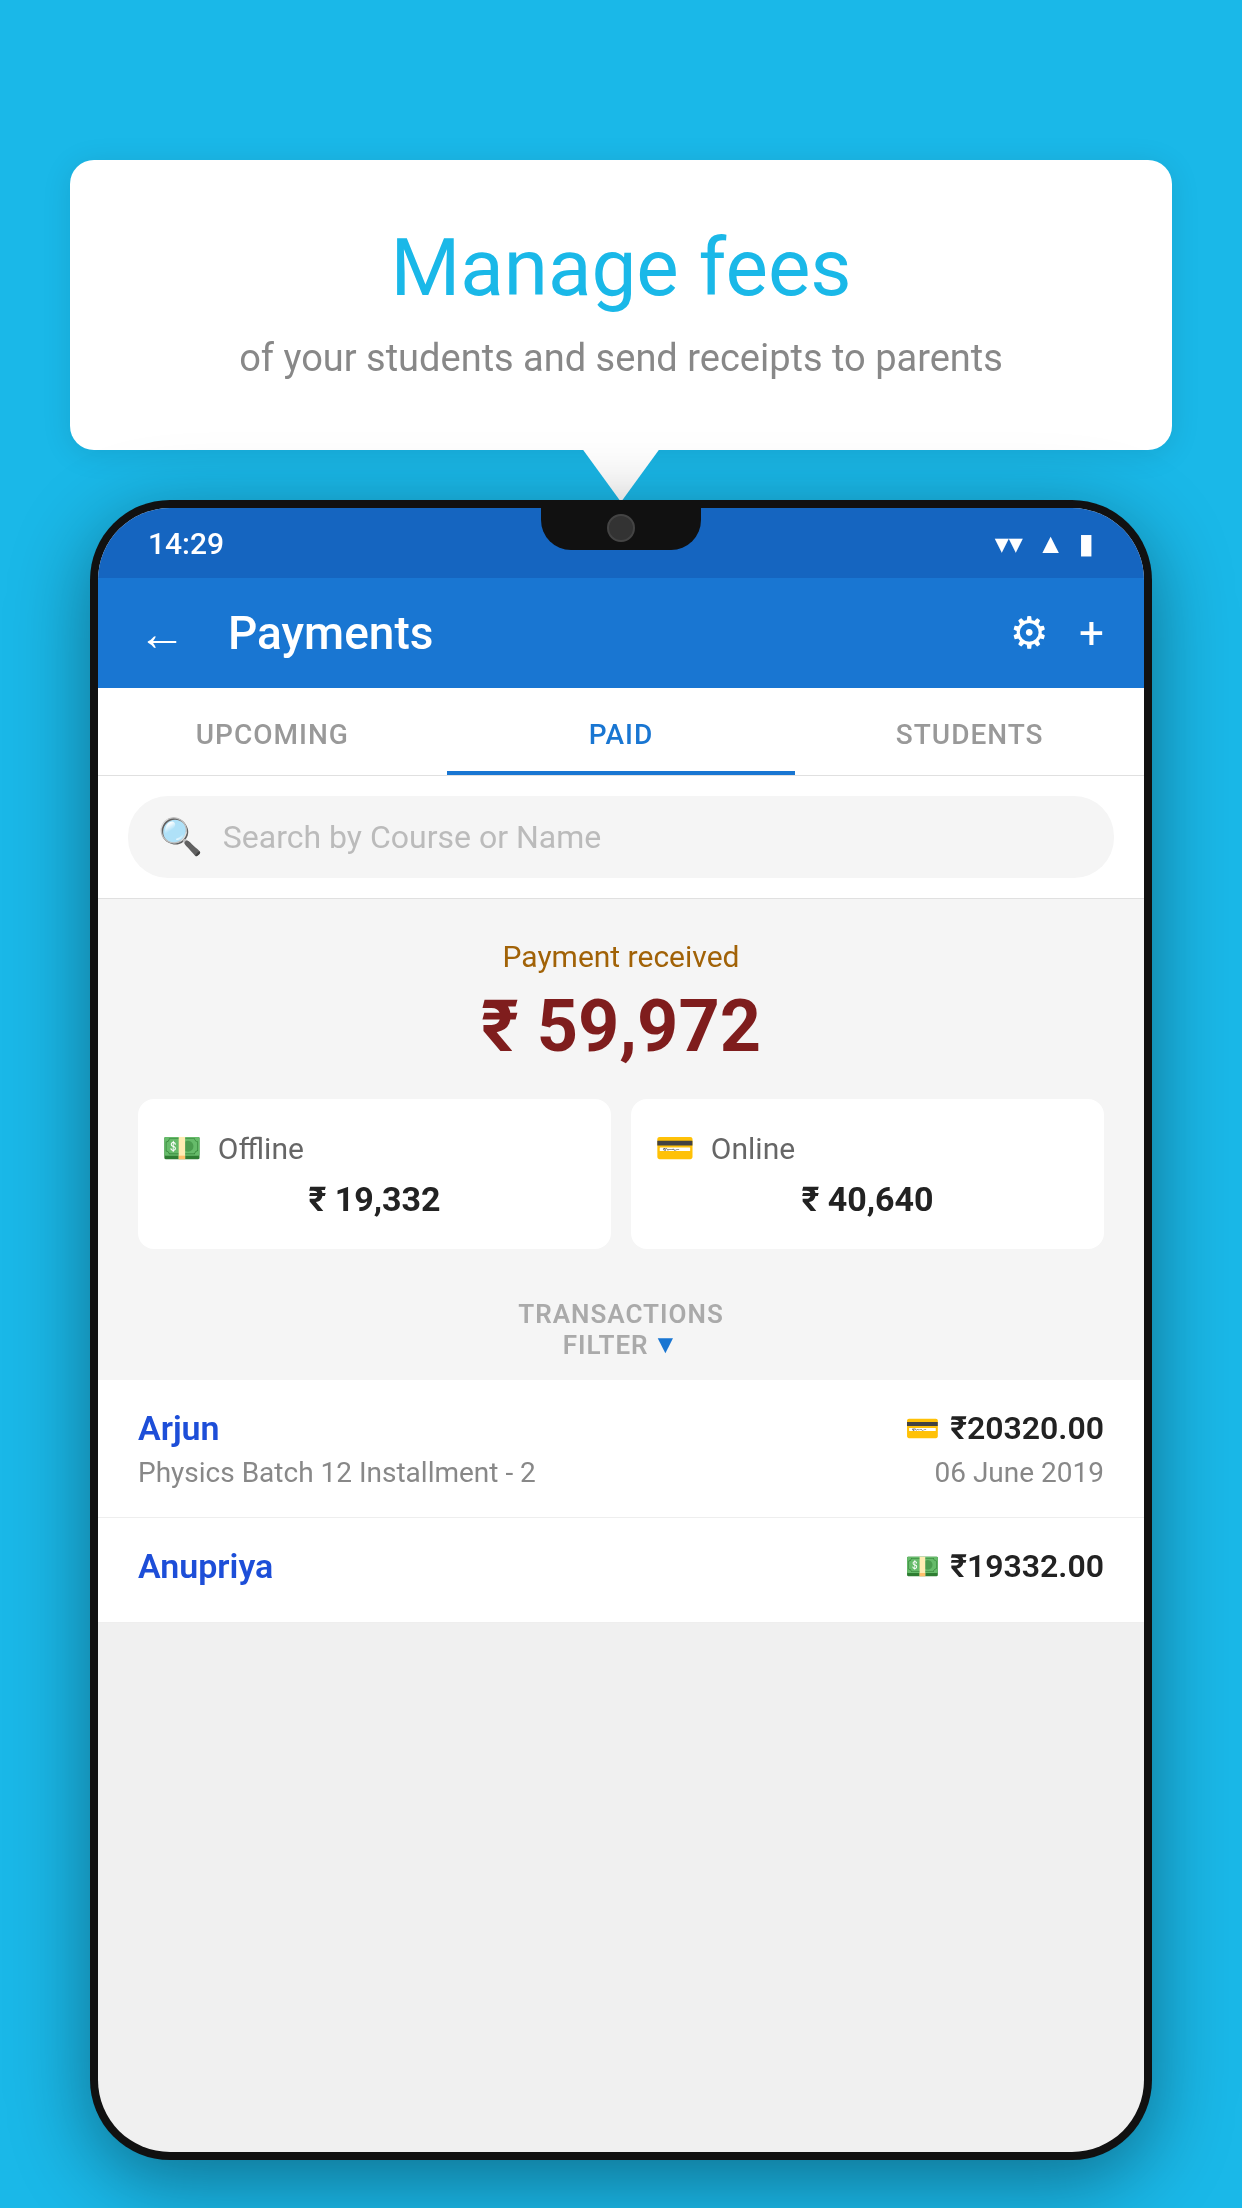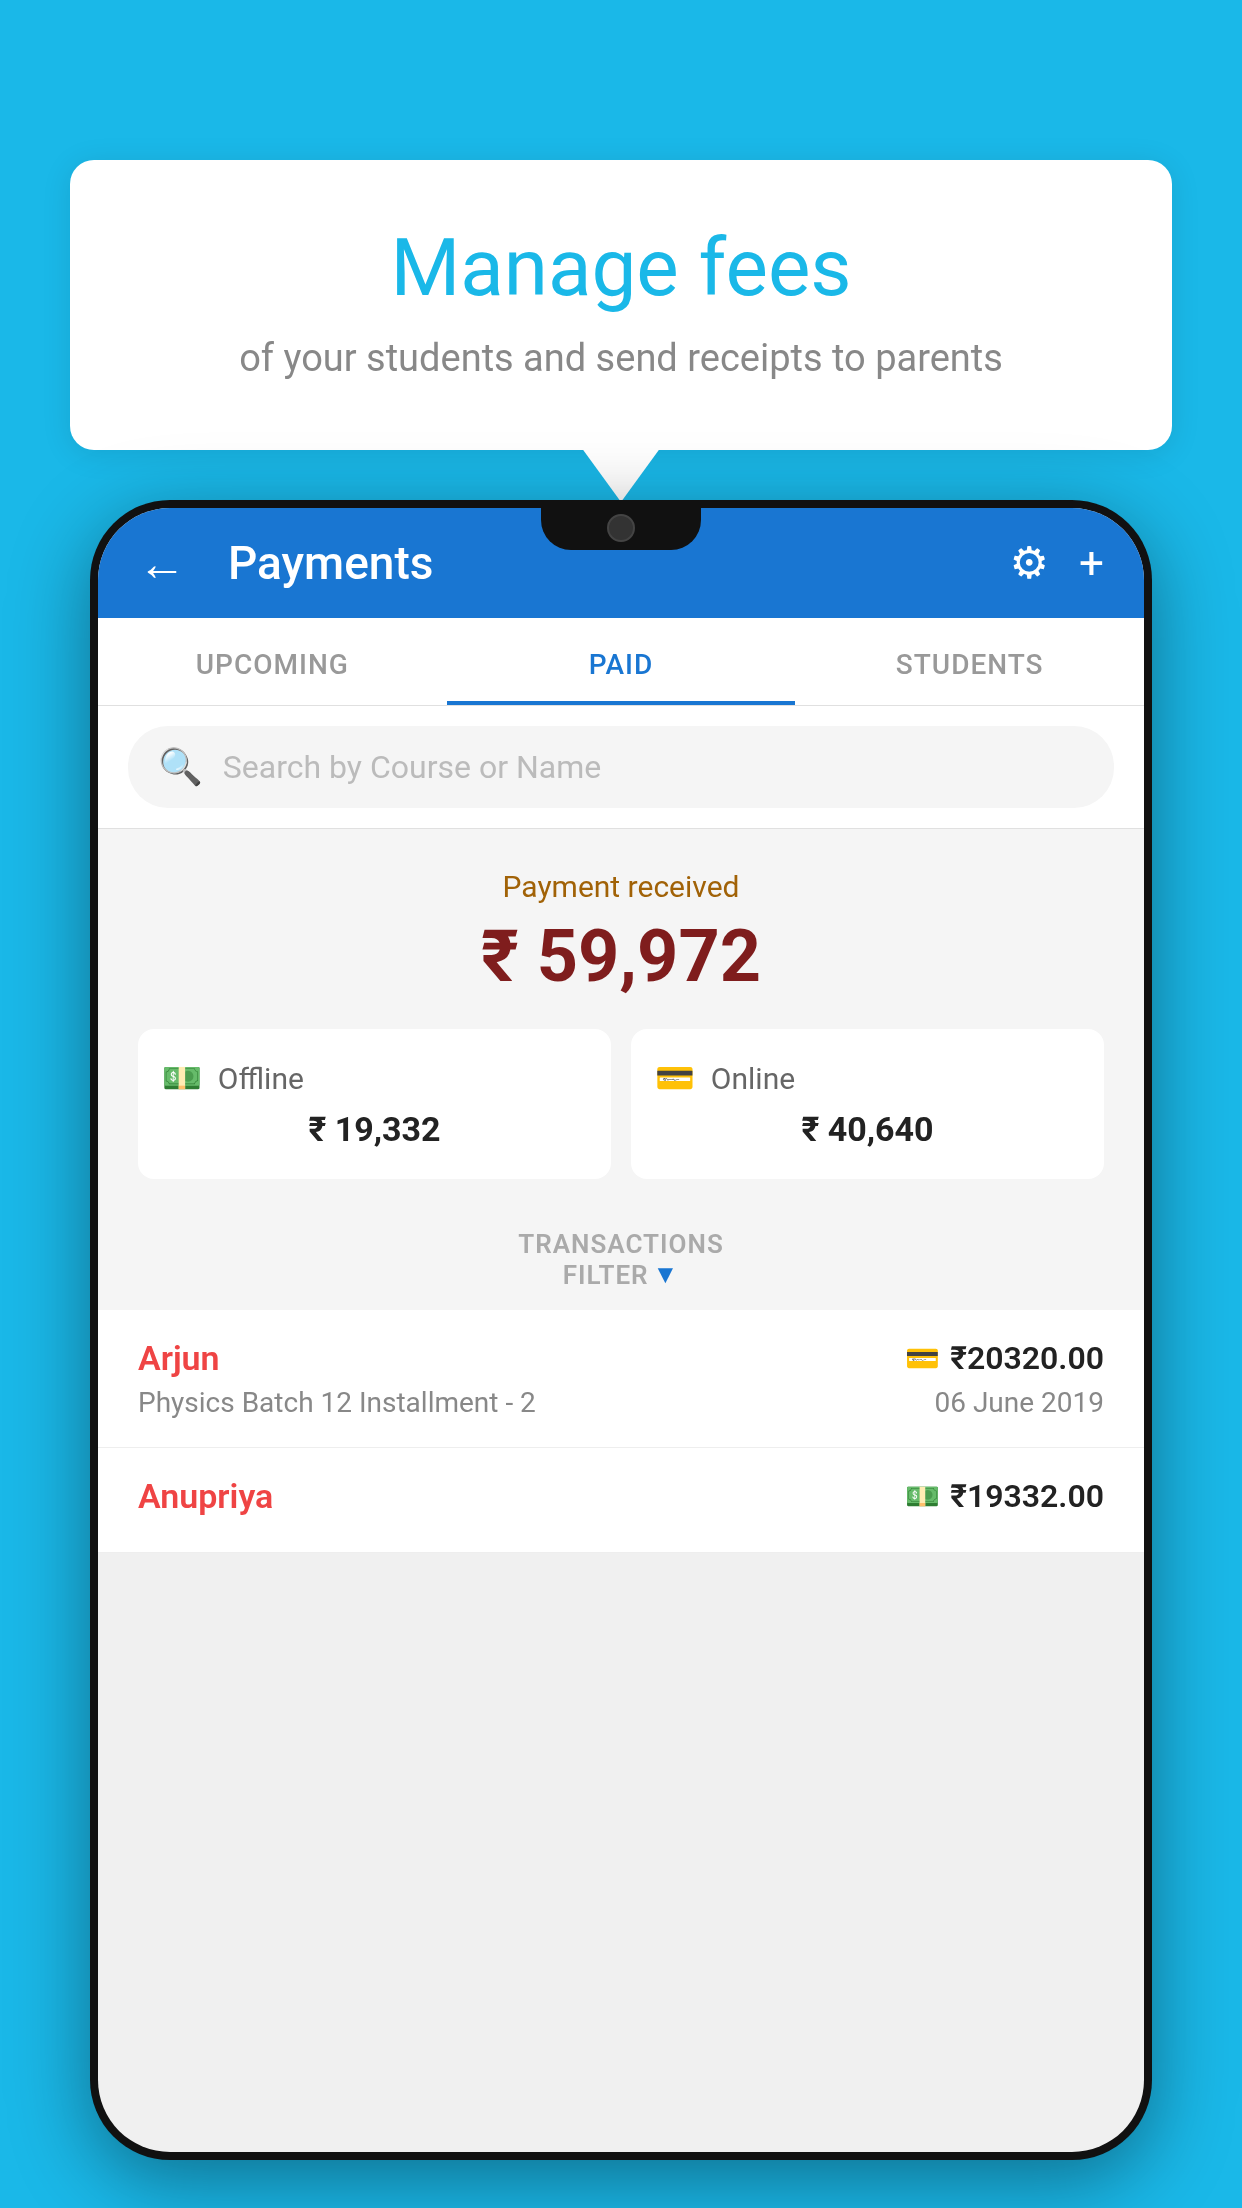--- a/index.html
+++ b/index.html
@@ -323,21 +323,21 @@
     .transaction-top {
       display: flex;
       justify-content: space-between;
       align-items: center;
       margin-bottom: 8px;
     }
 
     .transaction-name {
       font-size: 34px;
       font-weight: 600;
-      color: #ef4444;
+      color: #1d4ed8;
     }
 
     .transaction-amount {
       font-size: 32px;
       font-weight: 600;
       color: #222;
       display: flex;
       align-items: center;
       gap: 10px;
     }
@@ -372,20 +372,28 @@
 
 <div class="phone-container">
   <div class="phone-frame">
 
     <div class="phone-notch">
       <div class="phone-camera"></div>
     </div>
 
     <div class="phone-screen">
 
+      <div class="status-bar">
+        <span class="status-time">14:29</span>
+        <div class="status-icons">
+          <span class="wifi-icon">▾▾</span>
+          <span class="signal-icon">▲</span>
+          <span class="battery-icon">▮</span>
+        </div>
+      </div>
 
       <div class="nav-bar">
         <span class="nav-back">←</span>
         <span class="nav-title">Payments</span>
         <span class="nav-settings">⚙</span>
         <span class="nav-add">+</span>
       </div>
 
       <div class="tab-bar">
         <div class="tab-item">UPCOMING</div>

